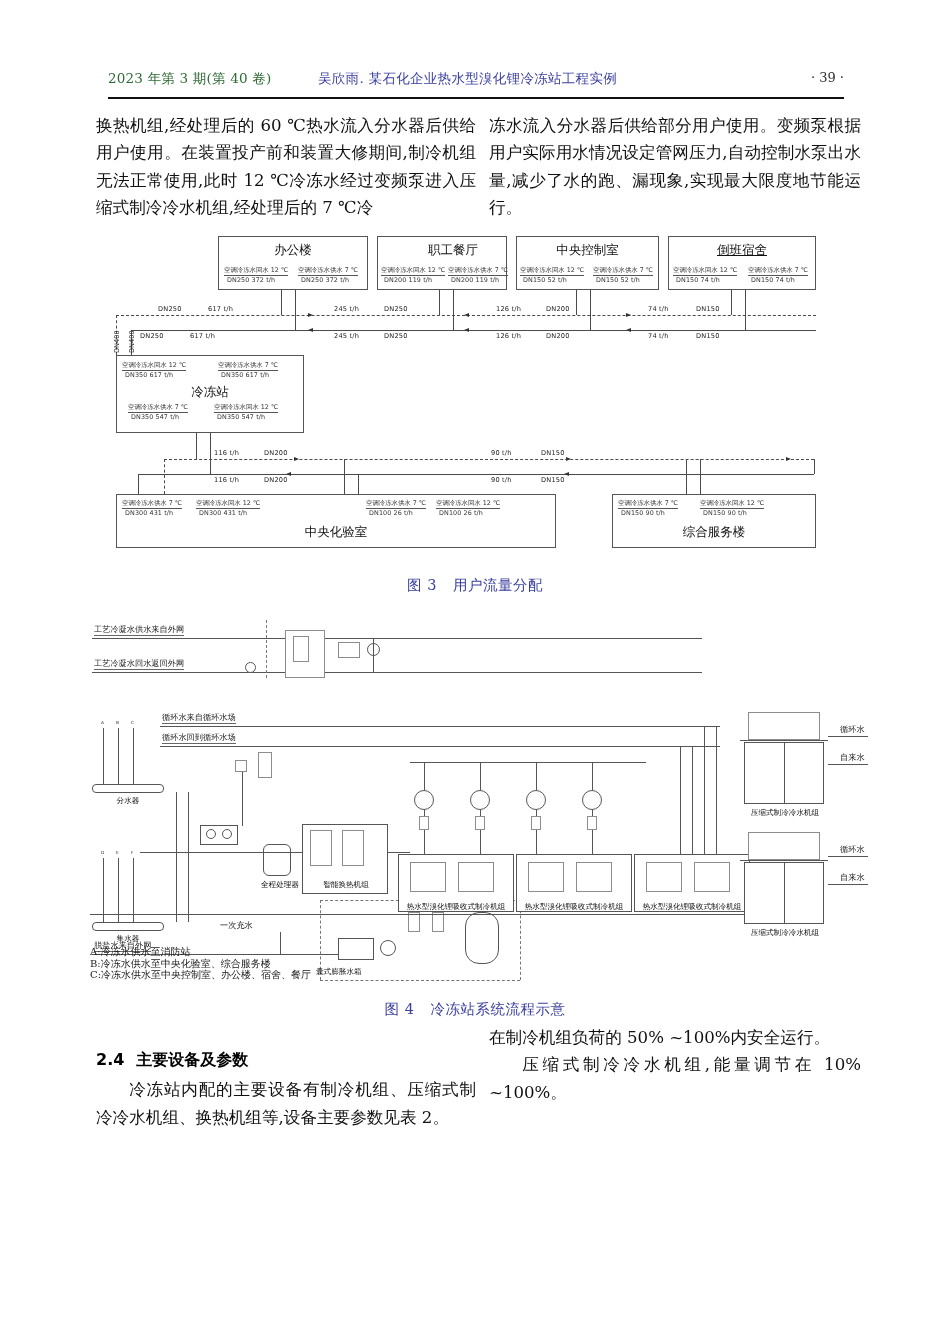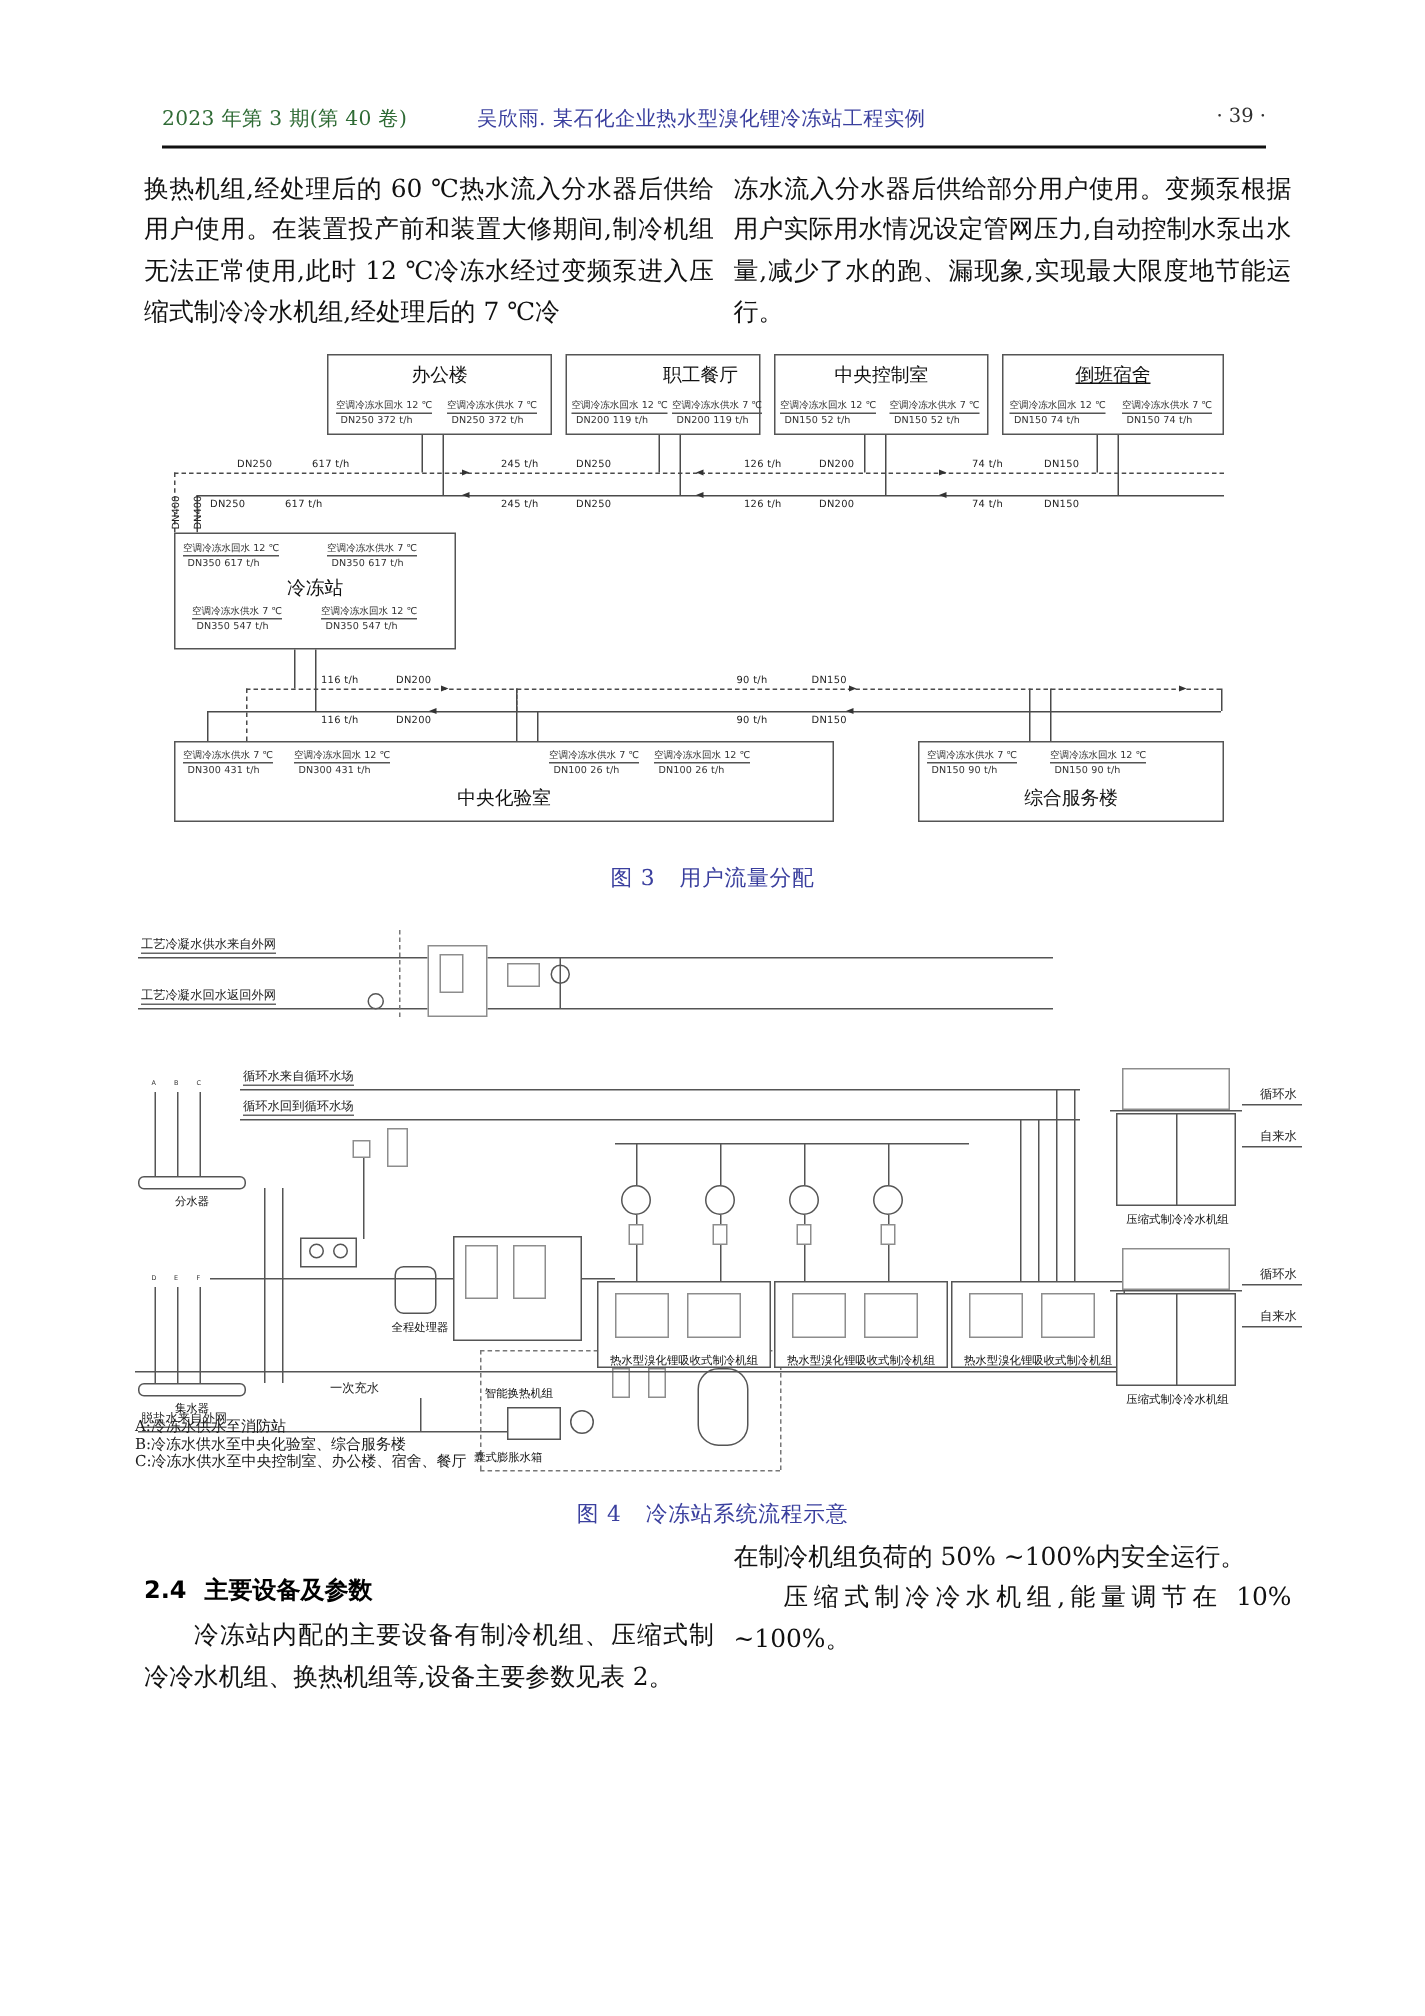--- a/index.html
+++ b/index.html
@@ -110,21 +110,21 @@
     <div class="portlbl" style="left:128px;top:30px;">
       <span class="u">空调冷冻水回水 12 ℃</span>
       <span class="dn">DN250  372 t/h</span>
     </div>
     <div class="portlbl" style="left:202px;top:30px;">
       <span class="u">空调冷冻水供水 7 ℃</span>
       <span class="dn">DN250  372 t/h</span>
     </div>
 
     <div class="f3box" style="left:281px;top:0;width:130px;height:54px;"></div>
-    <div class="f3title" style="left:281px;top:6px;width:152px;padding-left:14px;">职工餐厅</div>
+    <div class="f3title" style="left:281px;top:6px;width:152px;">职工餐厅</div>
     <div class="portlbl" style="left:285px;top:30px;">
       <span class="u">空调冷冻水回水 12 ℃</span>
       <span class="dn">DN200  119 t/h</span>
     </div>
     <div class="portlbl" style="left:352px;top:30px;">
       <span class="u">空调冷冻水供水 7 ℃</span>
       <span class="dn">DN200  119 t/h</span>
     </div>
 
     <div class="f3box" style="left:420px;top:0;width:143px;height:54px;"></div>
@@ -334,21 +334,21 @@
     <div class="f4rect" style="left:385px;top:300px;width:34px;height:52px;border-radius:14px;"></div>
     <div class="f4rect" style="left:258px;top:326px;width:36px;height:22px;"></div>
     <div class="f4circ" style="left:300px;top:328px;width:16px;height:16px;"></div>
     <div class="f4rectlite" style="left:328px;top:300px;width:12px;height:20px;"></div>
     <div class="f4rectlite" style="left:352px;top:300px;width:12px;height:20px;"></div>
     <div class="f4unitlbl" style="left:236px;top:355px;width:120px;text-align:left;">囊式膨胀水箱</div>
 
     <div class="f4rect" style="left:222px;top:212px;width:86px;height:70px;"></div>
     <div class="f4rectlite" style="left:230px;top:218px;width:22px;height:36px;"></div>
     <div class="f4rectlite" style="left:262px;top:218px;width:22px;height:36px;"></div>
-    <div class="f4unitlbl" style="left:218px;top:268px;width:96px;margin-top:44px;">智能换热机组</div>
+    <div class="f4unitlbl" style="left:218px;top:268px;width:96px;">智能换热机组</div>
 
     <div class="f4ln f4h" style="left:330px;top:150px;width:236px;"></div>
     <div class="pumpbody" style="left:334px;top:178px;width:20px;height:20px;"></div>
     <div class="pumpbody" style="left:390px;top:178px;width:20px;height:20px;"></div>
     <div class="pumpbody" style="left:446px;top:178px;width:20px;height:20px;"></div>
     <div class="pumpbody" style="left:502px;top:178px;width:20px;height:20px;"></div>
     <div class="f4ln f4v" style="left:344px;top:150px;height:28px;"></div>
     <div class="f4ln f4v" style="left:400px;top:150px;height:28px;"></div>
     <div class="f4ln f4v" style="left:456px;top:150px;height:28px;"></div>
     <div class="f4ln f4v" style="left:512px;top:150px;height:28px;"></div>

